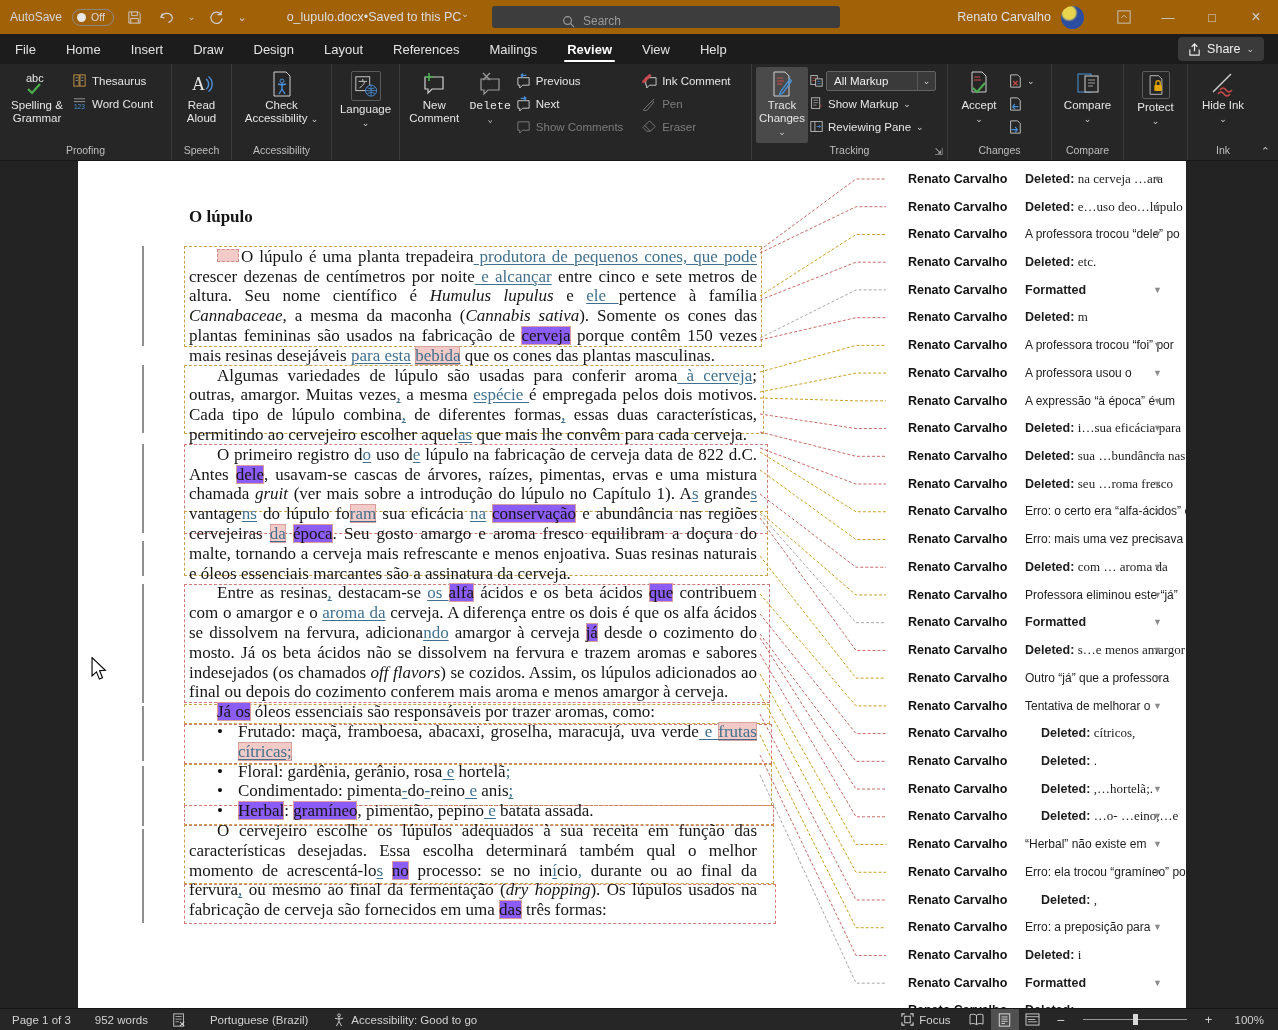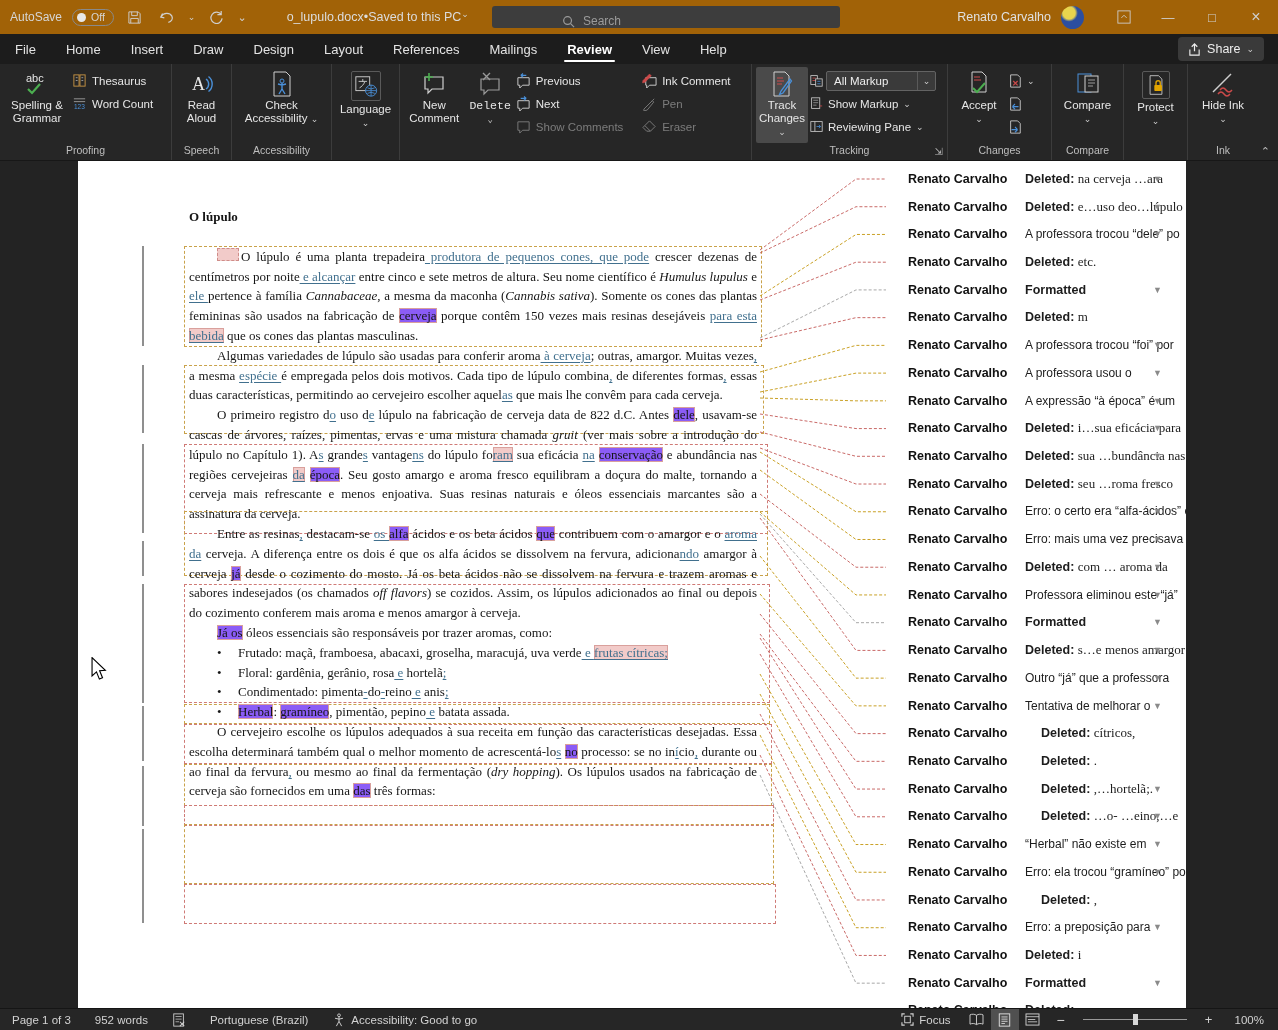--- a/index.html
+++ b/index.html
@@ -50,21 +50,21 @@
   #docarea{position:absolute;left:0;top:161px;width:1278px;height:847px;background:#232323;overflow:hidden;}
   #page{position:absolute;left:78px;top:0;width:794px;height:847px;background:#fff;}
   #revpane{position:absolute;left:872px;top:0;width:314px;height:847px;background:#fff;overflow:hidden;}
   #linesvg{position:absolute;left:0;top:0;width:1186px;height:847px;pointer-events:none;}
   .changebar{position:absolute;left:64px;width:2px;background:#8f8f8f;}
   .dashbox{position:absolute;border:1px dashed;pointer-events:none;}
   .dash-gold{border-color:#c9a24a;}
   .dash-red{border-color:#cf7a76;}
   
   #docbody{position:absolute;left:111px;top:46px;width:568px;color:#151515;
-    font-family:"Liberation Serif", serif;font-size:13px;line-height:19.8px;}
+    font-family:"Liberation Serif", serif;font-size:17px;line-height:19.8px;}
   .doc-title{font-weight:bold;margin-bottom:20px;}
   .para{text-align:justify;text-indent:28px;}
   .para.bullet{text-indent:0;padding-left:49px;position:relative;}
   .para.bullet .bmark{position:absolute;left:28px;}
   .r-i{font-style:italic;}
   .r-ins{color:#41708e;text-decoration:underline;text-underline-offset:2px;}
   .r-del{background:#8b5cf6;box-shadow:0 0 0 1px #d9a09c inset;}
   .r-insdel{background:#f2cbc9;box-shadow:0 0 0 1px #d9a09c inset;color:#41708e;text-decoration:underline;text-underline-offset:2px;}
   .r-mark{display:inline-block;width:22px;height:13px;background:#f2cbc9;border:1px dashed #cf8d89;margin-right:2px;}
   

